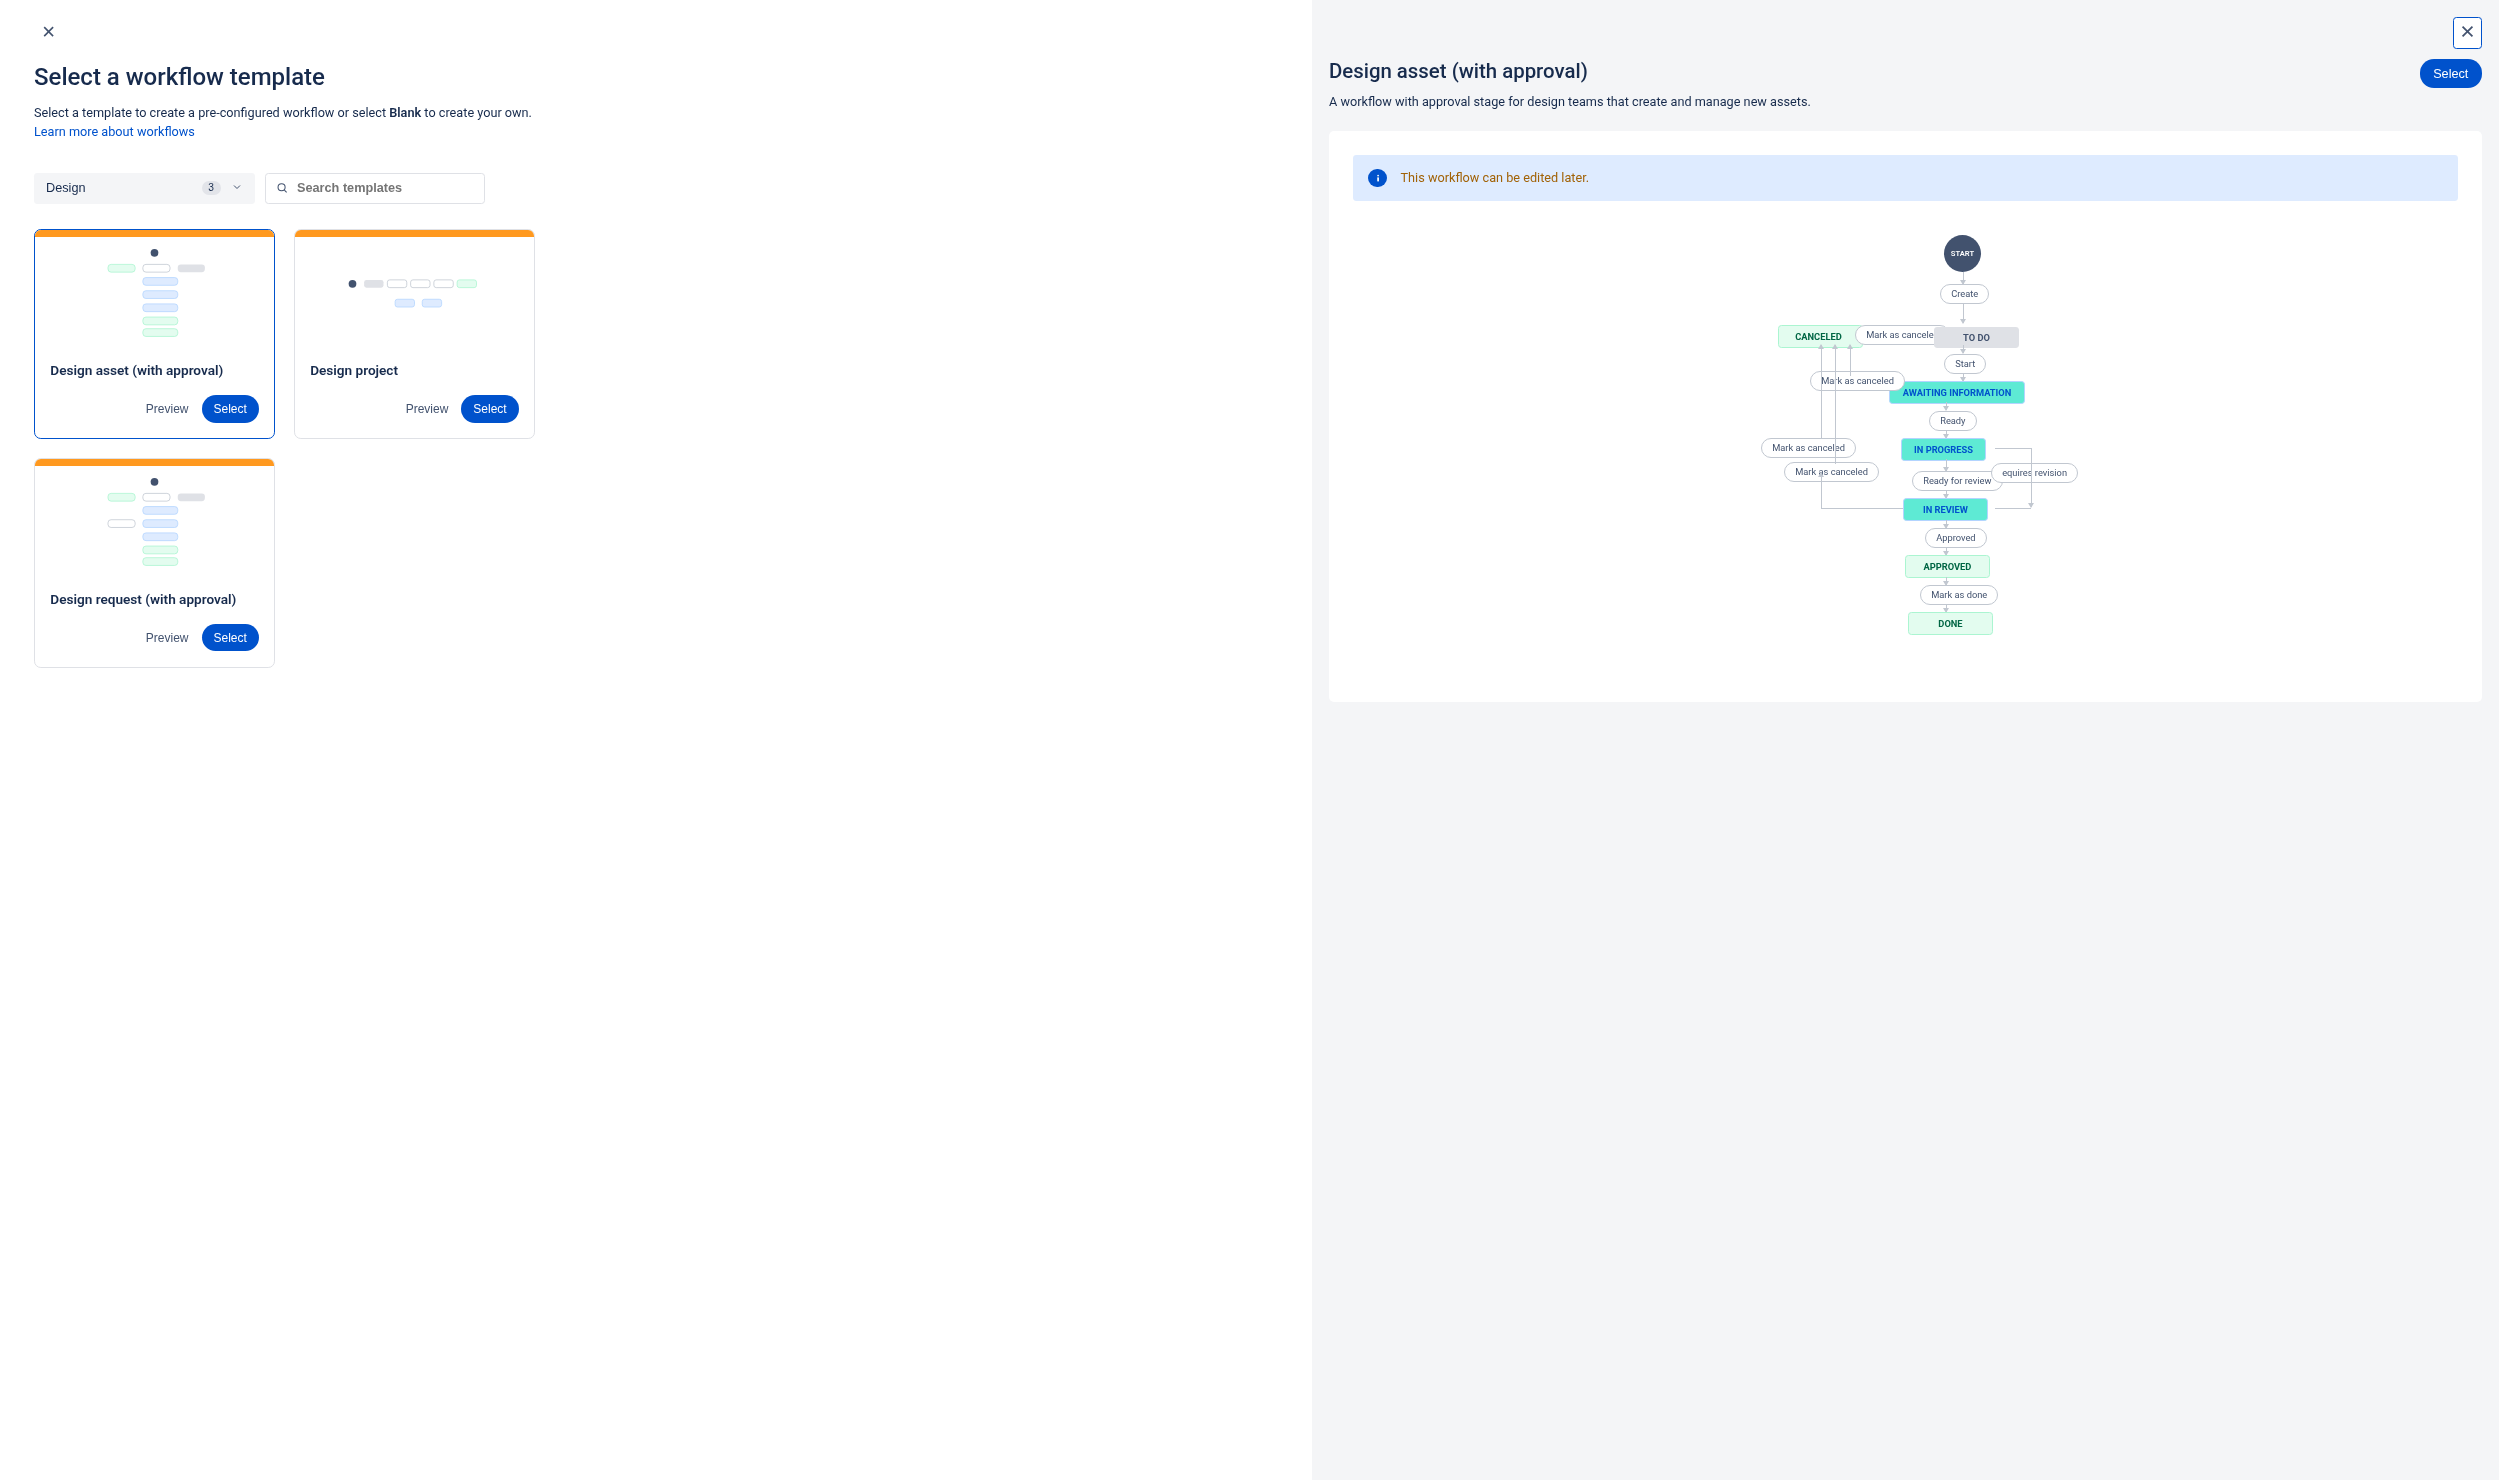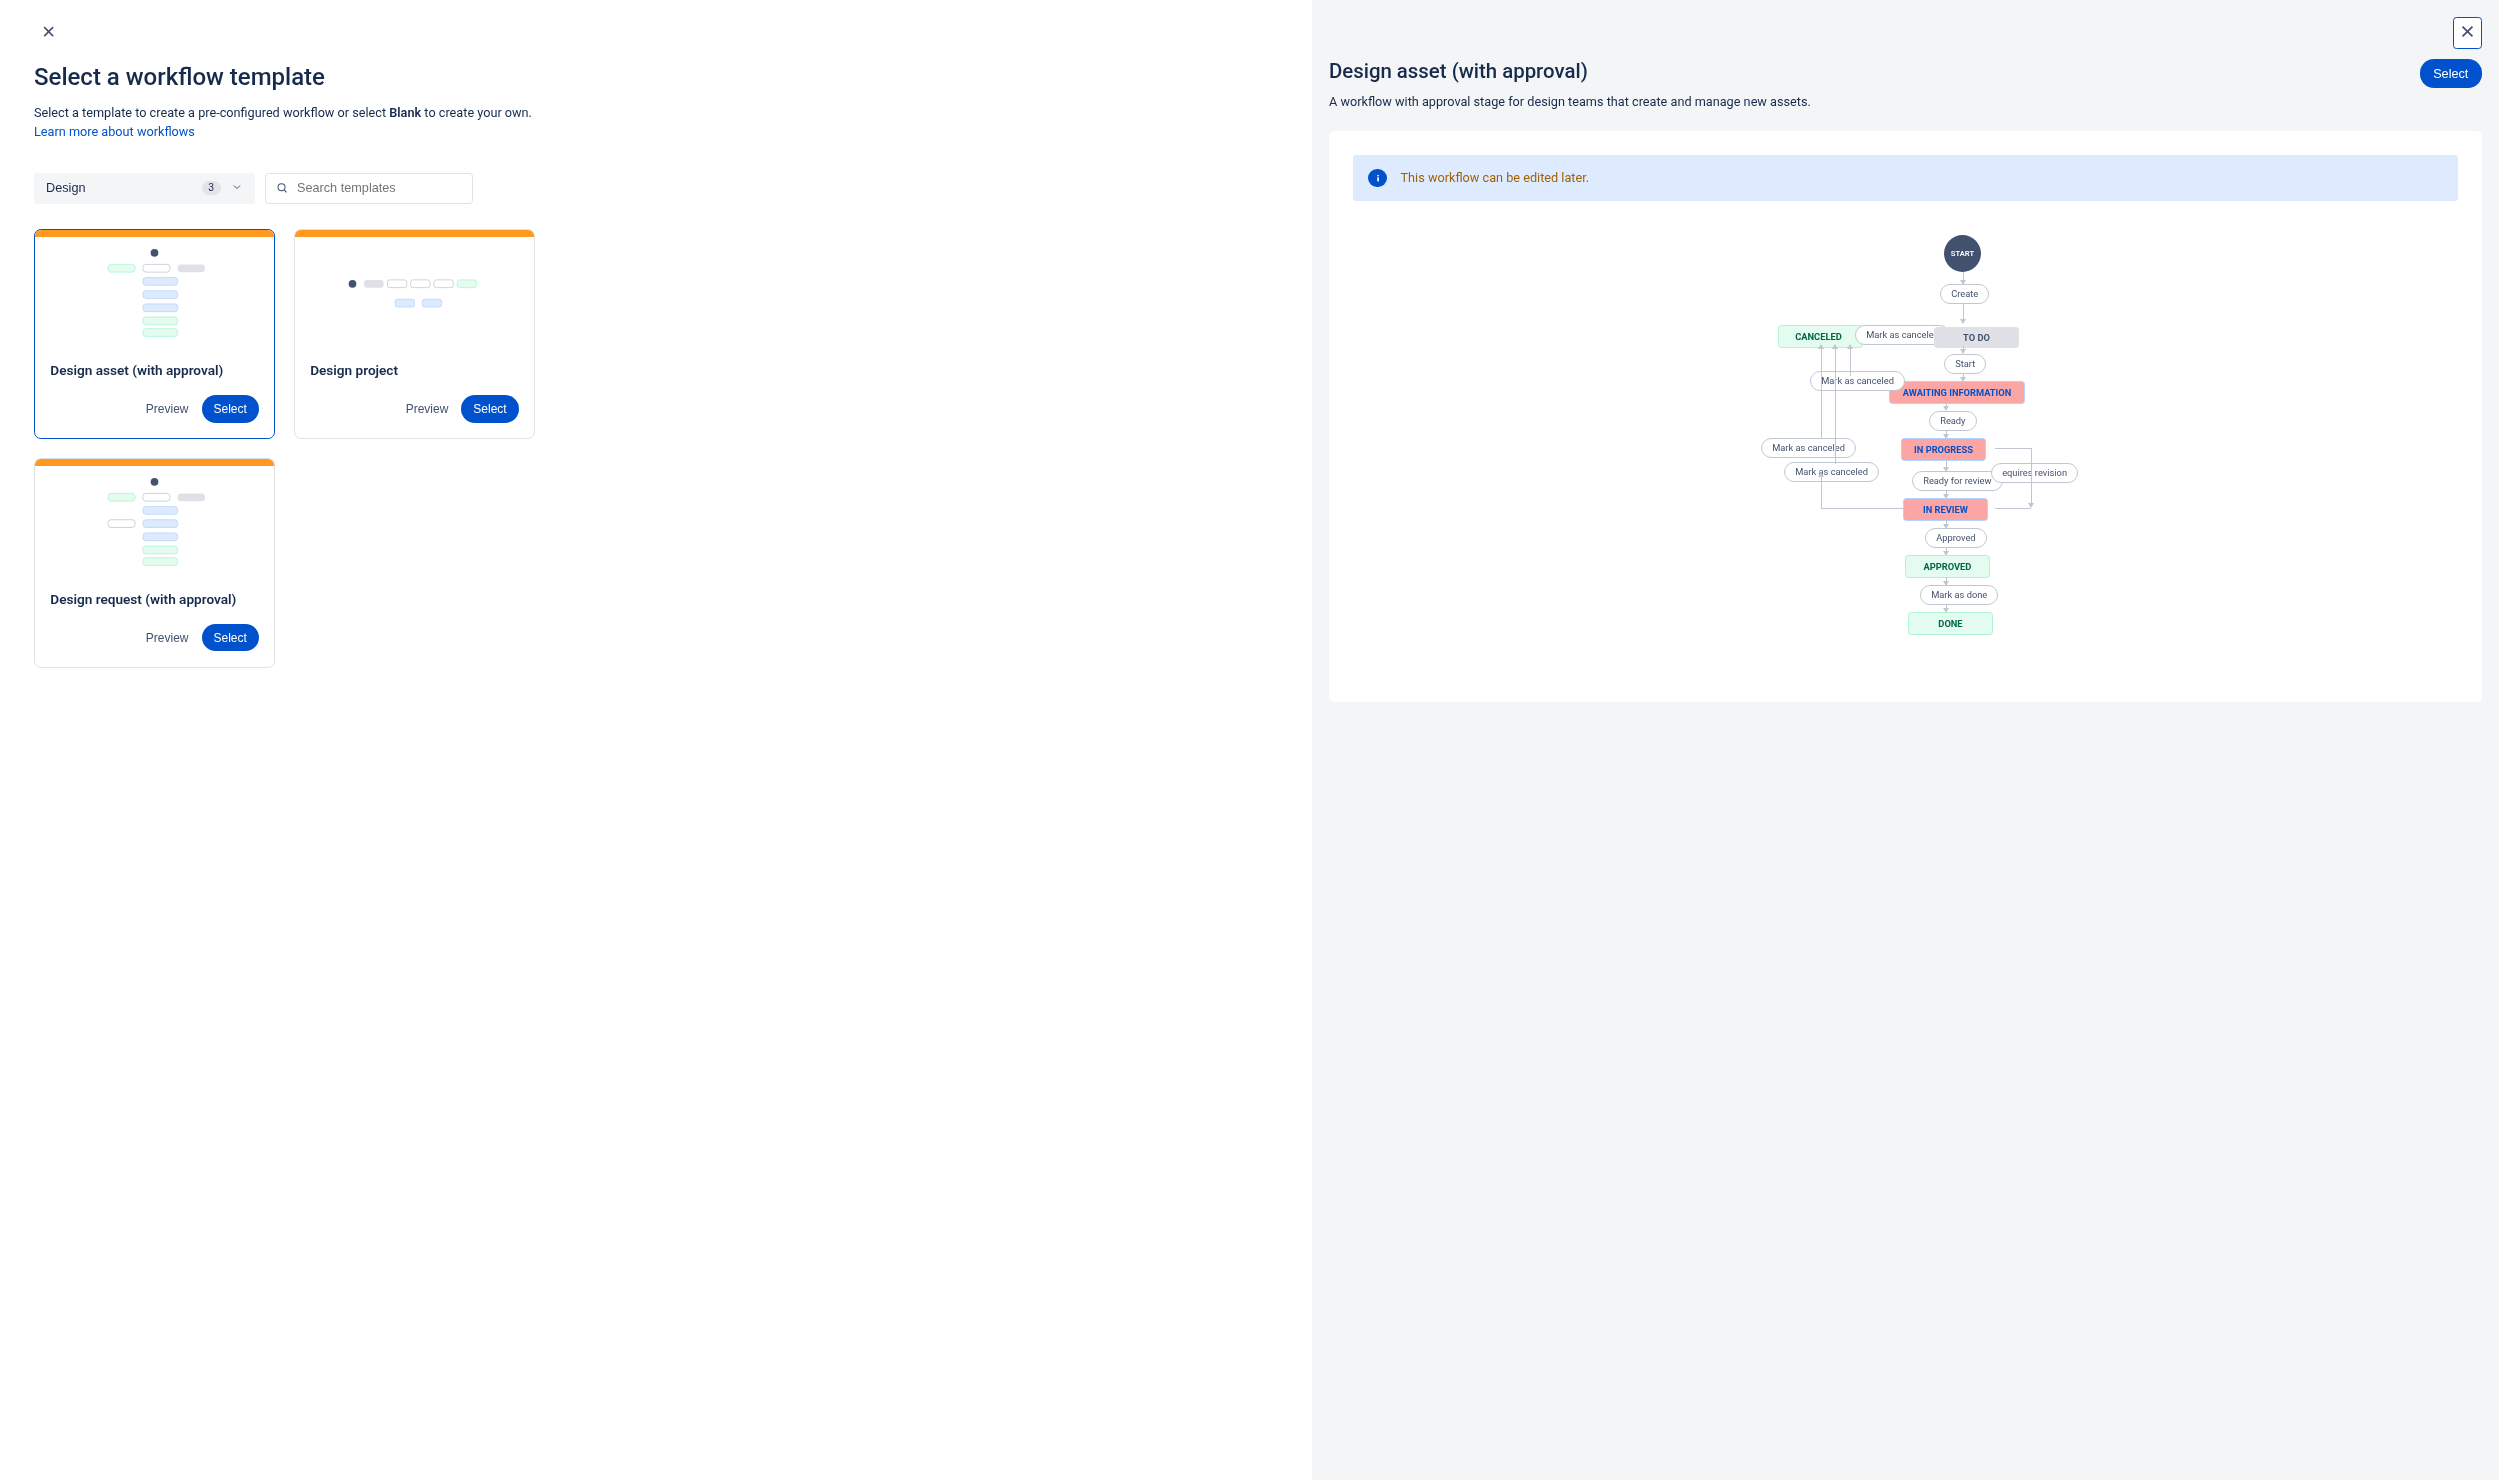--- a/index.html
+++ b/index.html
@@ -42,21 +42,21 @@
   background: #E2E4E9; color: #172B4D; border-radius: 8.5px;
   padding: 0.8px 6.8px; font-size: 10.2px;
 }
 .category-select .chev { width: 12px; height: 12px; }
 
 .search-box {
   border: 1.7px solid #DFE1E6; border-radius: 3.4px; padding: 6.8px 10.2px;
   display: flex; align-items: center; gap: 8.5px; min-width: 178px;
 }
 .search-box input {
-  border: none; outline: none; font-size: 12.7px; color: #172B4D; background: transparent; width: 100%;
+  border: none; outline: none; font-size: 12.7px; color: #172B4D; background: transparent; width: 100%; font-weight: bold;
 }
 .search-box svg { width: 13.6px; height: 13.6px; color: #42526E; }
 
 .cards { display: grid; grid-template-columns: repeat(2, 1fr); gap: 18.7px; max-width: 501px; }
 .card {
   border: 0.8px solid #DFE1E6; border-radius: 6.8px; overflow: hidden;
   display: flex; flex-direction: column; background: #fff;
 }
 .card.selected { border: 1.7px solid #0052CC; }
 .card .stripe { height: 6.8px; background: #FF991F; }
@@ -100,21 +100,21 @@
 }
 .wf .trans {
   background: #fff; border: 0.8px solid #C1C7D0; border-radius: 12px; padding: 3.4px 10.2px;
   font-size: 9.3px; color: #42526E; white-space: nowrap;
 }
 .wf .state {
   border-radius: 3.4px; padding: 5.1px 12px; font-size: 9.3px; font-weight: 700;
   text-align: center; white-space: nowrap; min-width: 85px;
 }
 .wf .st-gray { background: #DFE1E6; color: #42526E; }
-.wf .st-blue { background: #fca5a5; color: #0052CC; border: 0.8px solid #B3D4FF; }
+.wf .st-blue { background: #5eead4; color: #0052CC; border: 0.8px solid #B3D4FF; }
 .wf .st-green { background: #E3FCEF; color: #006644; border: 0.8px solid #ABF5D1; }
 .wf .arrow {
   position: absolute; width: 0.8px; background: #C1C7D0;
 }
 .wf .arrow-h { height: 0.8px; width: auto; }
 .wf .arrow::after {
   content: ''; position: absolute; bottom: -0.8px; left: -2.5px;
   border-left: 3.4px solid transparent; border-right: 3.4px solid transparent;
   border-top: 5.1px solid #C1C7D0;
 }

